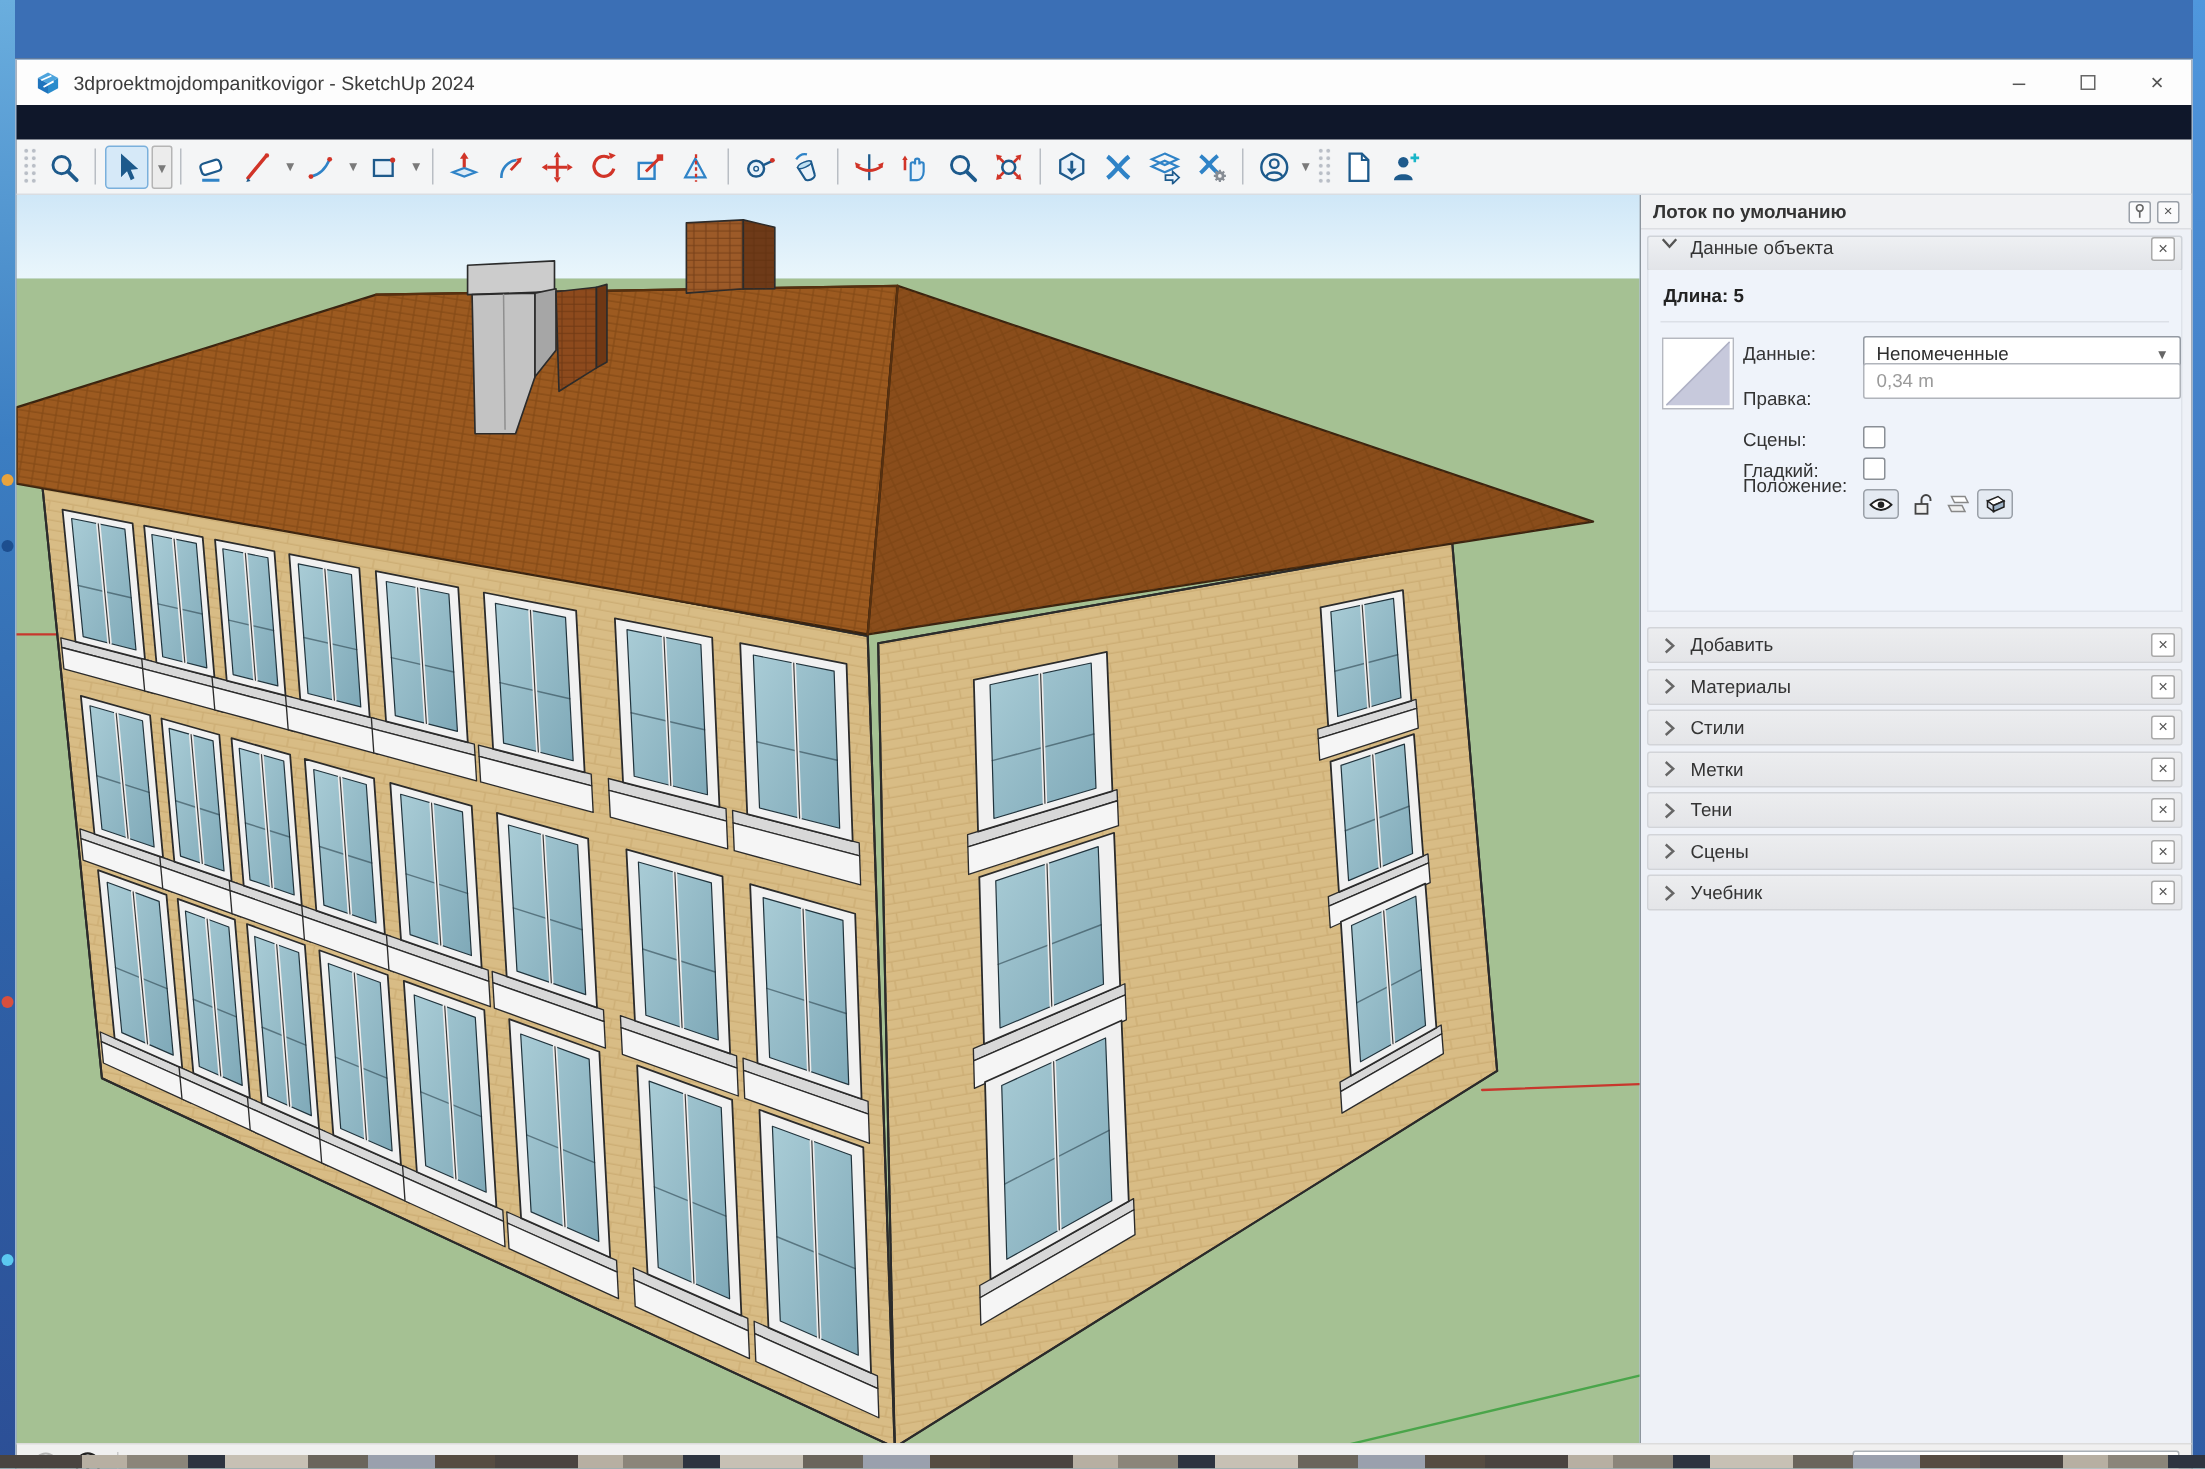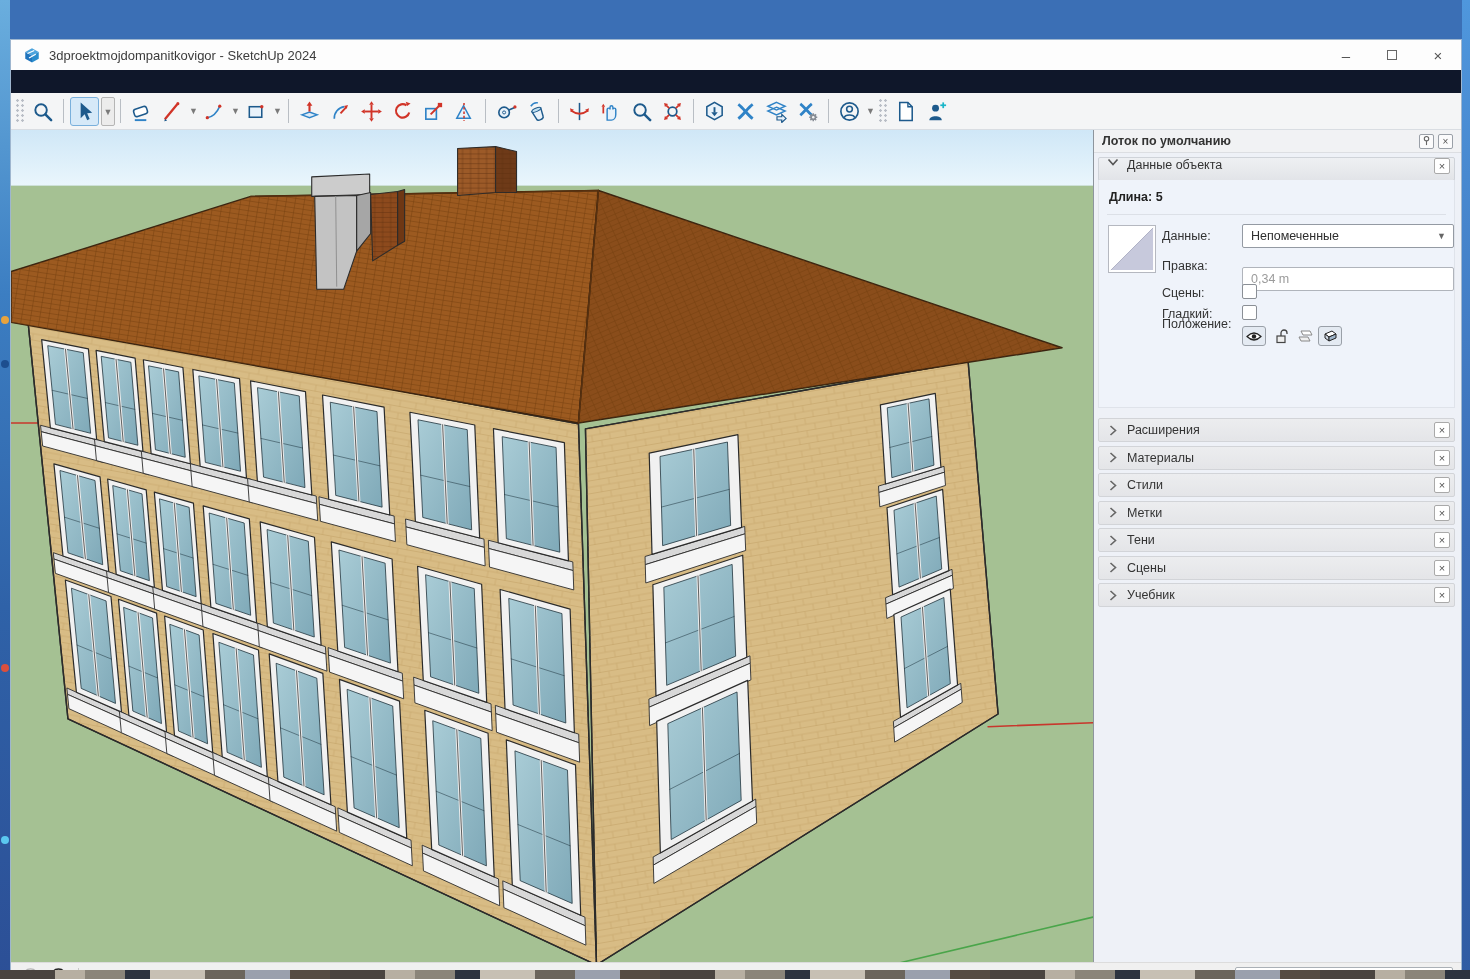--- a/index.html
+++ b/index.html
@@ -67,21 +67,21 @@
   .entity-body { position:absolute; left:4px; right:6px; top:50px; height:228px; background:#eff3fa;
     border:1px solid #dfe3ea; border-top:none; }
   .edges-line { position:absolute; left:10px; top:10px; font-size:12.5px; font-weight:bold; color:#222; }
   .entity-divider { position:absolute; left:8px; right:8px; top:34px; height:1px; background:#dce0e7; }
   .thumb { position:absolute; left:9px; top:45px; width:48px; height:48px; border:1px solid #b5b8c0; background:#fff; }
   .f-label { position:absolute; left:63px; font-size:12.5px; color:#333; }
   .combo { position:absolute; left:143px; top:44px; width:212px; height:24px; background:#fff;
     border:1px solid #949aa3; border-radius:2px; font-size:12.5px; color:#2e2e2e; line-height:22px;
     padding-left:8px; }
   .combo .arrow { position:absolute; right:7px; top:0; font-size:9px; color:#666; }
-  .tinput { position:absolute; left:143px; top:87px; width:212px; height:24px; background:#fff;
+  .tinput { position:absolute; left:143px; top:62px; width:212px; height:24px; background:#fff;
     border:1px solid #b0b4bb; border-radius:2px; font-size:12.5px; color:#9b9b9b; line-height:22px; padding-left:8px;
     font-family:"Liberation Sans","DejaVu Sans",sans-serif; }
   .checkbox { position:absolute; left:143px; width:15px; height:15px; border:1px solid #8a8f96; background:#fff; border-radius:2px; }
   .pos-btn { position:absolute; top:146px; height:20px; display:flex; align-items:center; justify-content:center; }
   .pos-raised { border:1px solid #9aa0a8; background:#e4eaf2; border-radius:3px; }
   .sections { position:absolute; left:4px; right:6px; top:288px; }
   .section-header { height:24px; background:linear-gradient(#ecedef,#e4e5e8); border:1px solid #d2d4d8;
     border-radius:2px; display:flex; align-items:center; margin-bottom:3.5px; }
   .section-header .chev { margin-left:8px; color:#666; width:12px; }
   .section-header .s-label { margin-left:8px; font-size:12.5px; color:#333; }
@@ -696,21 +696,21 @@
               <polygon points="6,7 13,4 13,8 6,11" fill="#9fb4c8" stroke="#222" stroke-width="1"></polygon>
               </svg>
           </div>
         </div>
 
         <div class="sections" id="tray-sections">
             <div class="section-header">
               <svg class="chev" width="8" height="11" viewBox="0 0 8 11">
                 <polyline points="1.5,1 6.5,5.5 1.5,10" fill="none" stroke="#666" stroke-width="1.6"></polyline>
               </svg>
-              <span class="s-label">Расширения</span>
+              <span class="s-label">Добавить</span>
               <div class="x">×</div>
             </div>
             <div class="section-header">
               <svg class="chev" width="8" height="11" viewBox="0 0 8 11">
                 <polyline points="1.5,1 6.5,5.5 1.5,10" fill="none" stroke="#666" stroke-width="1.6"></polyline>
               </svg>
               <span class="s-label">Материалы</span>
               <div class="x">×</div>
             </div>
             <div class="section-header">

